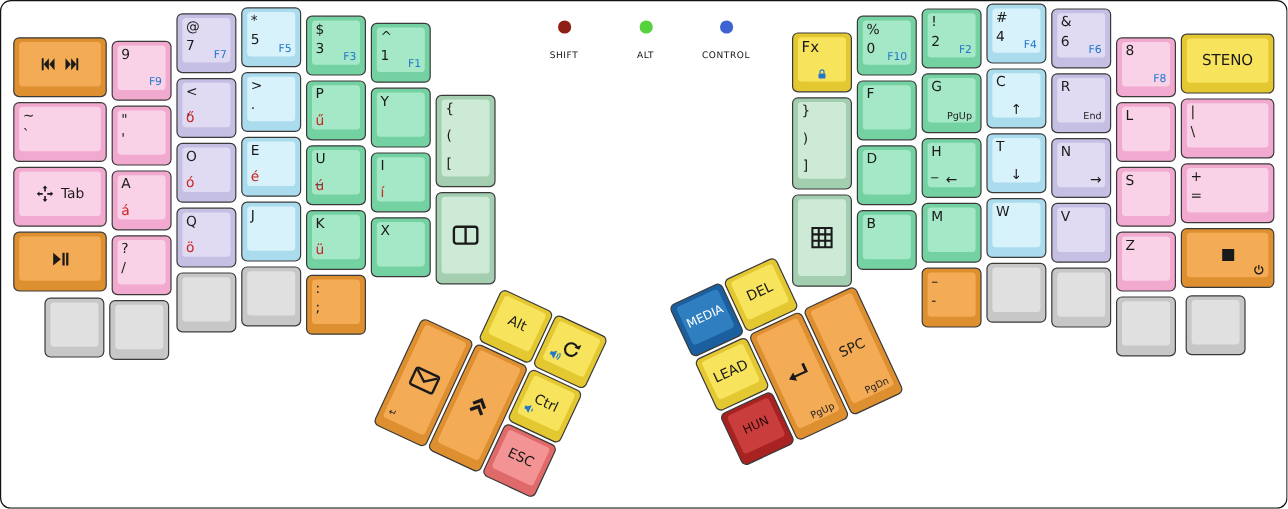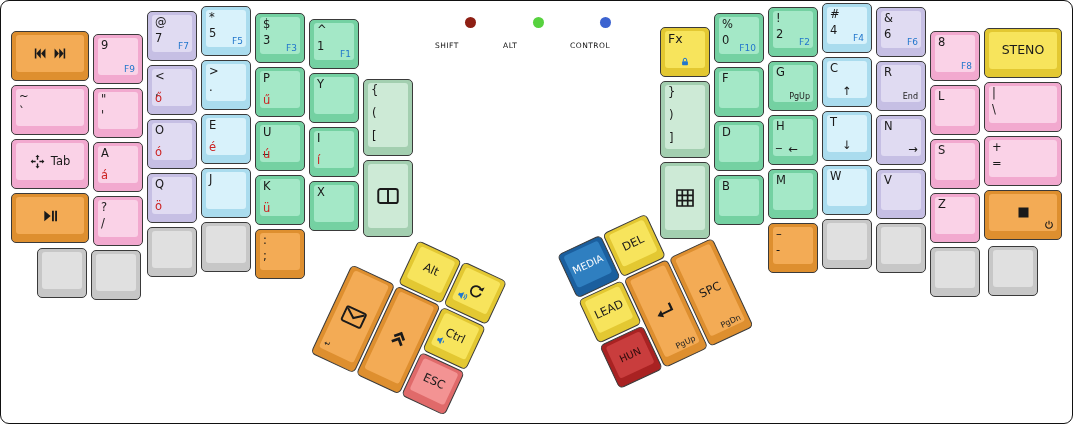--- a/index.html
+++ b/index.html
@@ -20,21 +20,21 @@
   .cwrap{position:absolute;inset:0;display:flex;align-items:center;justify-content:center;gap:6px;}
   .cwrap .leg{position:static;}
   .cls-blue{color:#2277cc;font-size:9px;}
   .cls-red{color:#cc2222;}
   .cls-small{font-size:8px;color:#222;}
   .cls-big{font-size:12.5px;}
   .cls-white{color:#ffffff;font-size:10px;}
   .cls-dark{color:#2a0a0a;font-size:10px;}
   .leg svg{display:block;}
   .thumb-cluster{position:absolute;transform-origin:top left;}
-  .indicator{position:absolute;top:16px;width:70px;}
+  .indicator{position:absolute;top:16px;width:70px;text-align:center;}
   .indicator .dot{width:11px;height:11px;border-radius:50%;margin:0 auto;}
   .indicator .lbl{margin-top:13px;font-size:7.5px;letter-spacing:0.5px;color:#111;}
 </style>
 </head>
 <body>
 
 <div id="canvas">
   <div id="indicators">
       <div class="indicator" style="left: 434px;">
         <div class="dot" style="background: rgb(142, 31, 20);"></div>

